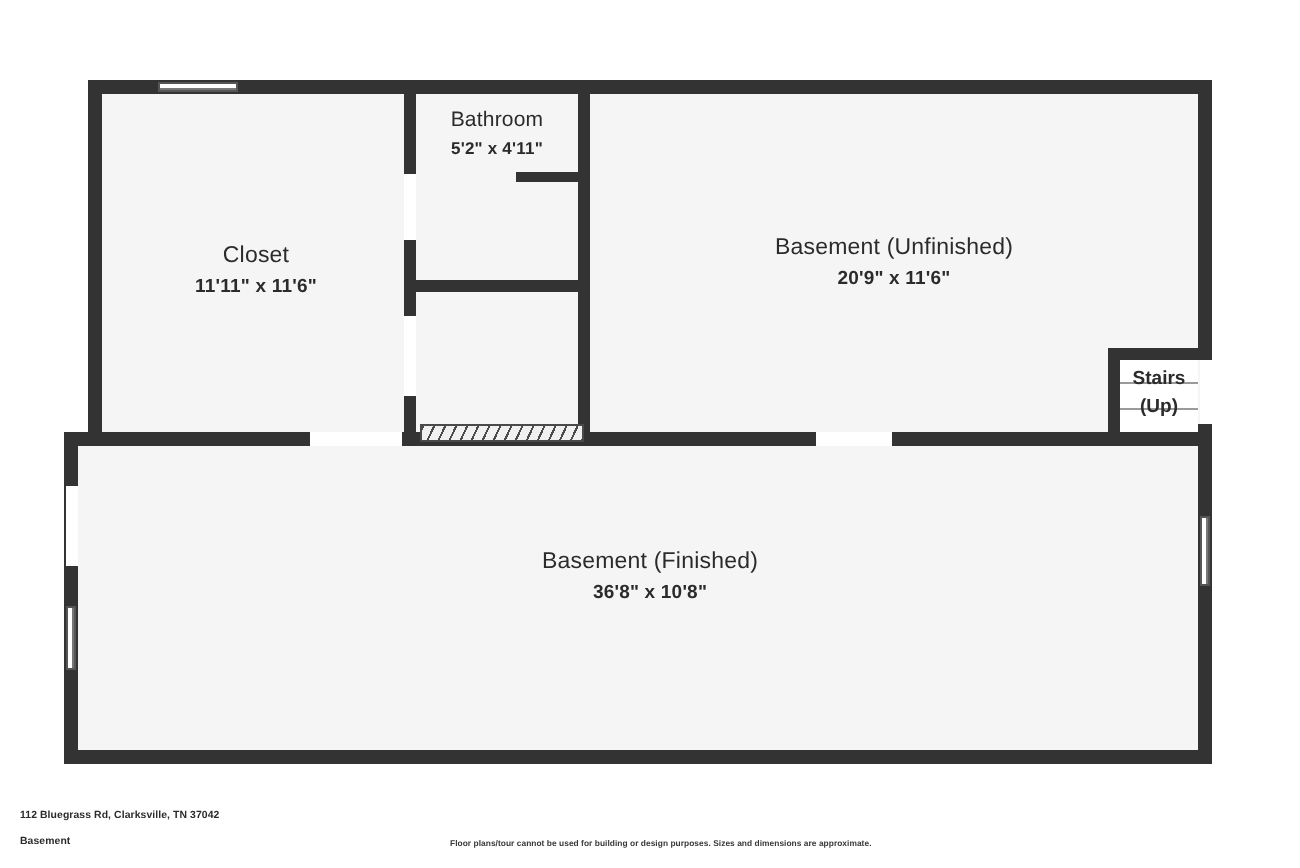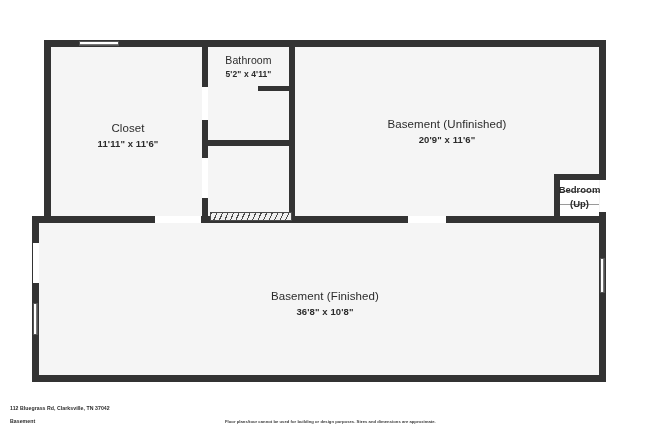--- a/index.html
+++ b/index.html
@@ -252,27 +252,27 @@
       <span class="rl-name">Bathroom</span>
       <span class="rl-dims">5'2" x 4'11"</span>
     </div>
 
 
     <div class="room-label" style="left:342px; top:117px; width:210px;">
       <span class="rl-name">Basement (Unfinished)</span>
       <span class="rl-dims">20'9" x 11'6"</span>
     </div>
 
-    <div class="room-label" style="left:220px; top:289px; width:210px;text-align:center;">
+    <div class="room-label" style="left:220px; top:274px; width:210px;text-align:center;">
       <span class="rl-name">Basement (Finished)</span>
       <span class="rl-dims">36'8" x 10'8"</span>
     </div>
 
     <div class="stairs-label" style="left:558px; top:183px; width:43px;">
-      <span>Bedroom</span><br>
+      <span>Stairs</span><br>
       <span>(Up)</span>
     </div>
 
   </div>
 
   <div class="footer">
     <div class="footer-address">112 Bluegrass Rd, Clarksville, TN 37042</div>
     <div class="footer-level">Basement</div>
     <div class="footer-disclaimer">Floor plans/tour cannot be used for building or design purposes. Sizes and dimensions are approximate.</div>
   </div>

